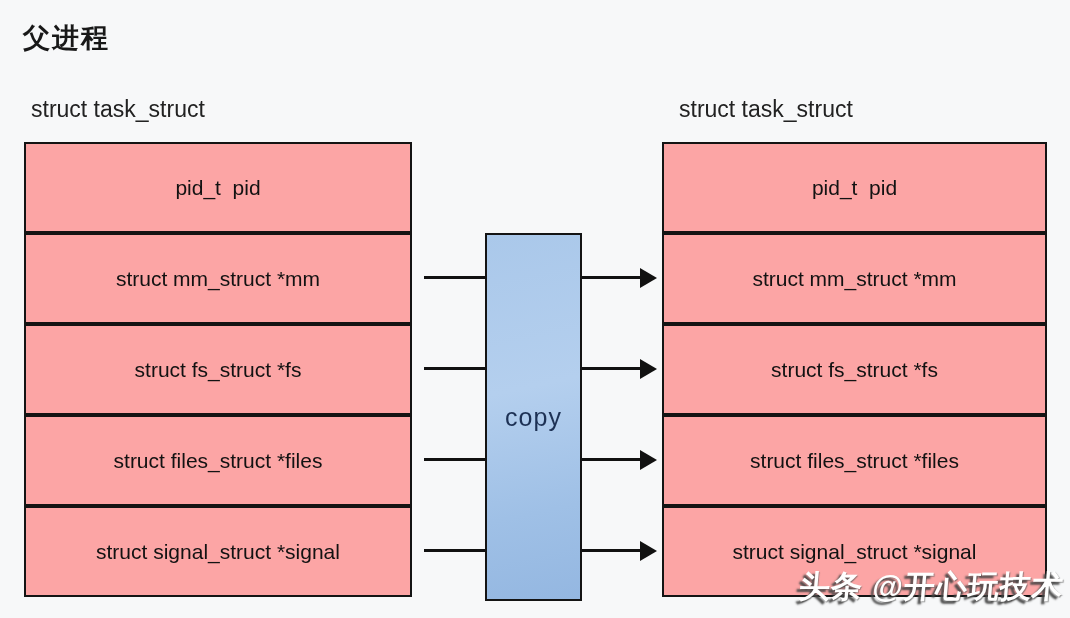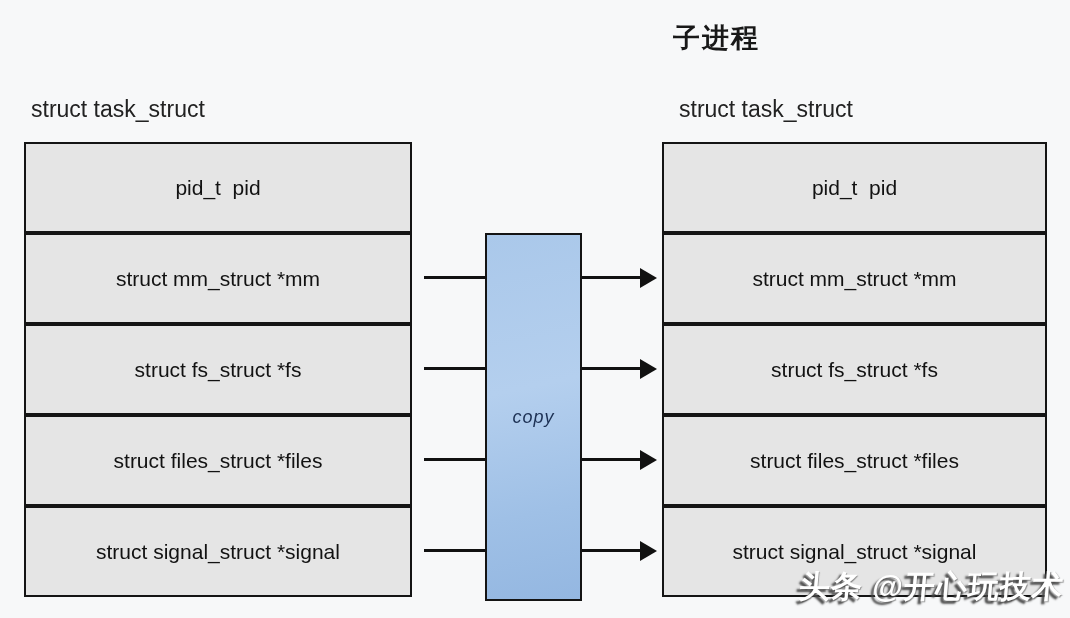--- a/index.html
+++ b/index.html
@@ -43,21 +43,21 @@
     position: absolute;
     top: 142px;
   }
   .parent-table { left: 24px;  width: 388px; }
   .child-table  { left: 662px; width: 385px; }
 
   .cell {
     box-sizing: border-box;
     height: 91px;
     border: 2px solid #141414;
-    background: #e5e5e5;
+    background: #fca5a5;
     display: flex;
     align-items: center;
     justify-content: center;
     font-size: 21px;
     color: #121212;
     white-space: pre;
   }
 
   .copy-box {
     position: absolute;
@@ -66,24 +66,23 @@
     width: 97px;
     height: 368px;
     box-sizing: border-box;
     border: 2px solid #141414;
     background: linear-gradient(168deg, #aac8ea 0%, #b4cfee 42%, #9fc0e6 75%, #94b7e1 100%);
     display: flex;
     align-items: center;
     justify-content: center;
   }
   .copy-label {
-    font-size: 18px;
+    font-size: 25px;
     color: #1d3154;
     letter-spacing: 1px;
-    font-style: italic;
   }
 
   .arrow-line {
     position: absolute;
     height: 3px;
     background: #111111;
   }
   .arrow-line.in  { left: 424px; width: 61px; }
   .arrow-line.out { left: 582px; width: 60px; }
   .arrow-head {
@@ -107,21 +106,21 @@
     transform: skewX(-5deg);
     white-space: pre;
     letter-spacing: 1px;
   }
 </style>
 </head>
 <body>
 
 <div class="stage">
 
-  <div class="proc-title child-title">子进程</div>
+  <div class="proc-title parent-title">父进程</div>
 
   <div class="struct-label parent-struct-label">struct task_struct</div>
   <div class="struct-label child-struct-label">struct task_struct</div>
 
   <div class="struct-table parent-table">
     <div class="cell">pid_t  pid</div>
     <div class="cell">struct mm_struct *mm</div>
     <div class="cell">struct fs_struct *fs</div>
     <div class="cell">struct files_struct *files</div>
     <div class="cell">struct signal_struct *signal</div>

